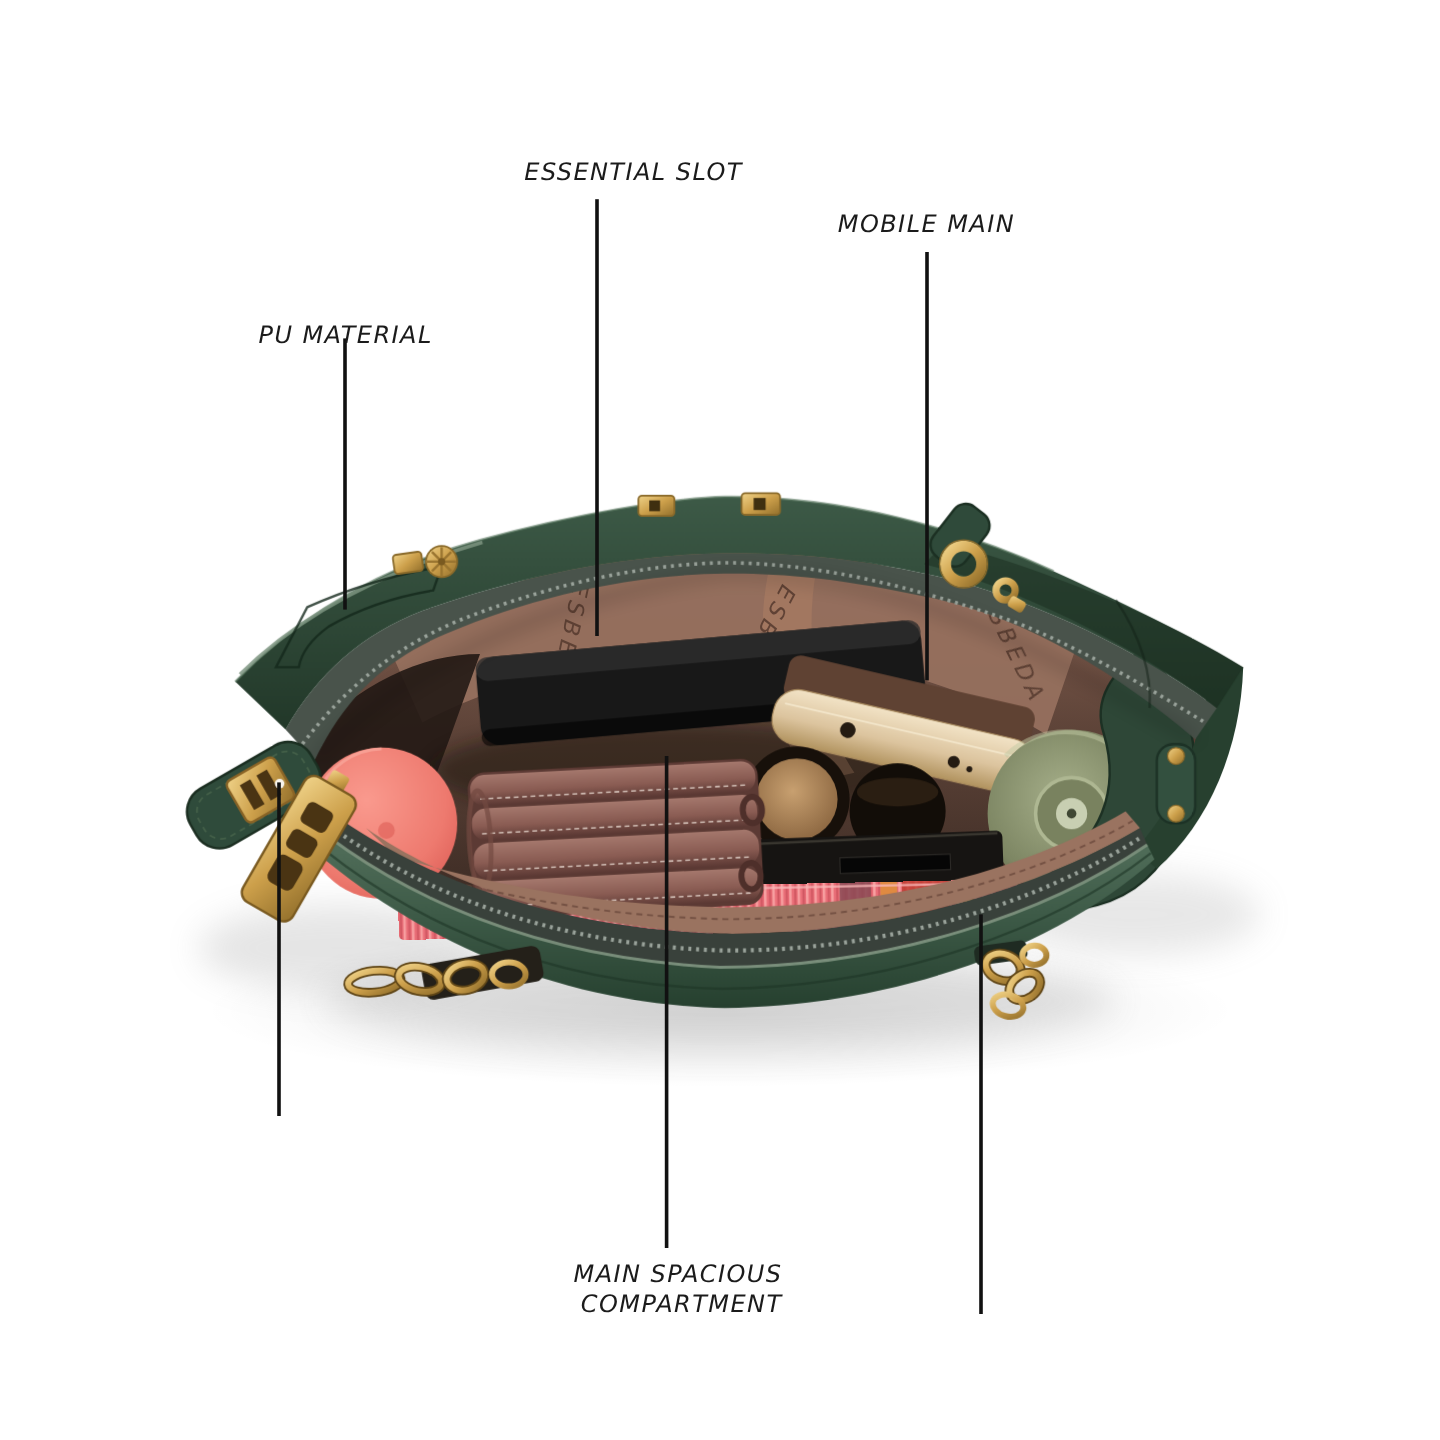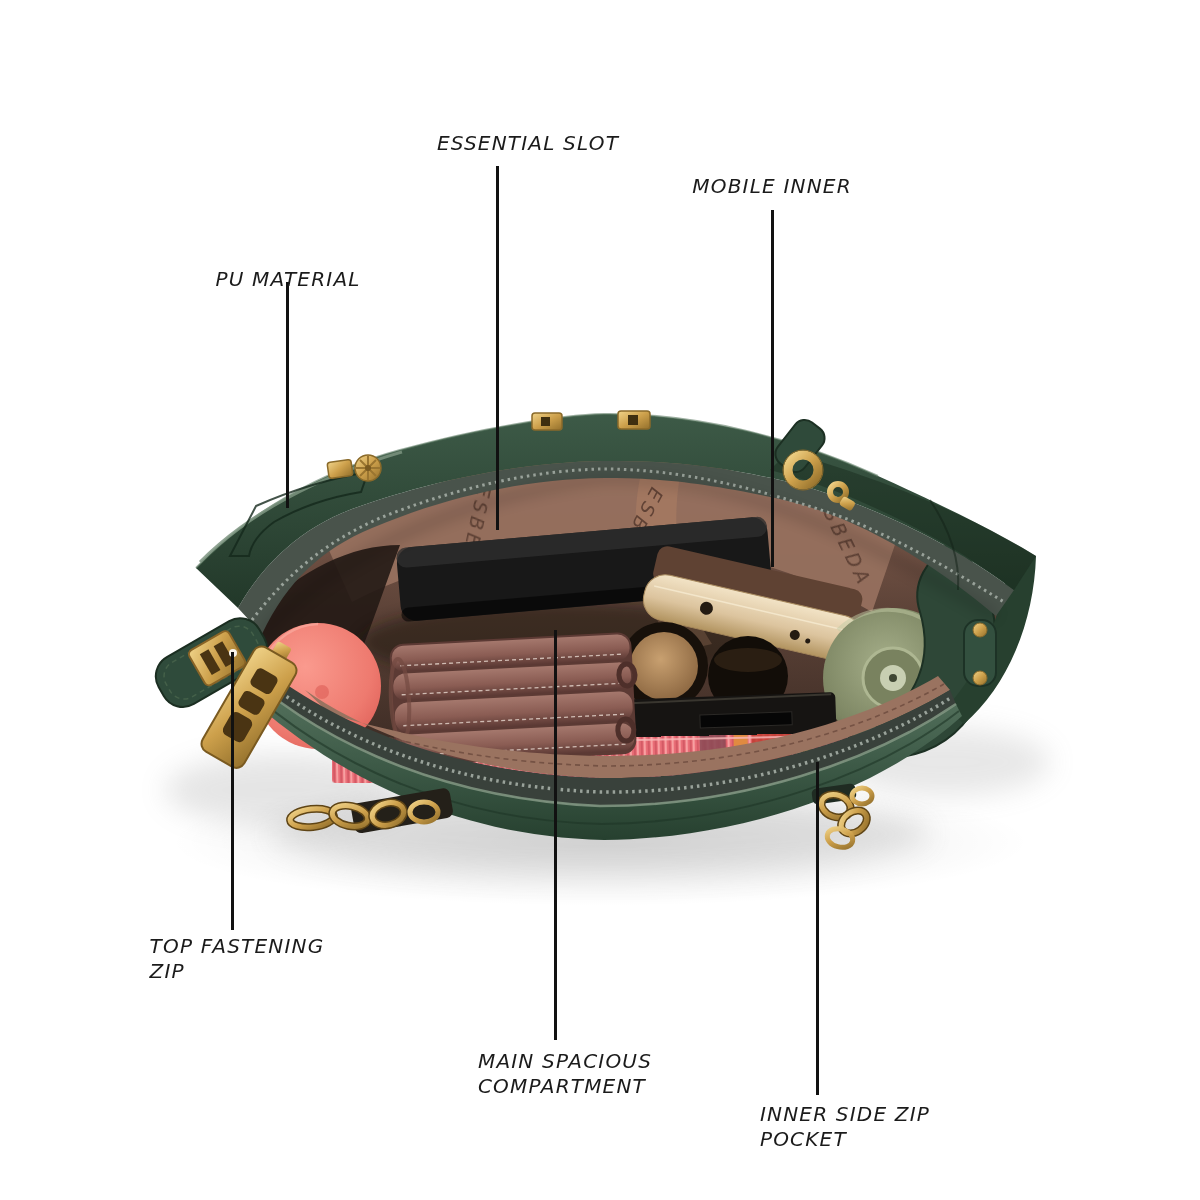--- a/index.html
+++ b/index.html
@@ -7,21 +7,21 @@
     position:relative;width:1200px;height:1200px;background:#ffffff;overflow:hidden;
     font-family:"DejaVu Sans", sans-serif;
   }
   .stage svg{position:absolute;left:0;top:0;}
   .leader{
     position:absolute;width:3px;background:#111111;
   }
   .callout{
     position:absolute;transform:translateX(-50%);
     color:#1b1b1b;font-style:italic;font-size:20px;line-height:25px;
-    letter-spacing:1.2px;white-space:nowrap;text-align:left;font-weight:500;
+    letter-spacing:1.2px;white-space:nowrap;text-align:right;font-weight:500;
   }
 </style>
 </head>
 <body>
 
 <div class="stage">
 
   <svg width="1200" height="1200" viewBox="0 0 1200 1200">
     <defs>
       <radialGradient id="shadowG" cx="50%" cy="50%" r="50%">
@@ -286,31 +286,23 @@
   <div class="leader" style="left:771px;top:210px;height:357px"></div>
   <div class="leader" style="left:286px;top:282px;height:226px"></div>
   <div class="leader" style="left:231px;top:652px;height:278px"></div>
   <div class="leader" style="left:554px;top:630px;height:410px"></div>
   <div class="leader" style="left:816px;top:762px;height:333px"></div>
 
   <div class="callout" style="left:528px;top:131px">
     <div>ESSENTIAL SLOT</div>
   </div>
   <div class="callout" style="left:772px;top:174px">
-    <div>MOBILE INNER</div>
+    <div>MOBILE MAIN</div>
   </div>
   <div class="callout" style="left:288px;top:267px">
     <div>PU MATERIAL</div>
-  </div>
-  <div class="callout" style="left:237px;top:934px">
-    <div>TOP FASTENING</div>
-    <div>ZIP</div>
   </div>
   <div class="callout" style="left:565px;top:1049px">
     <div>MAIN SPACIOUS</div>
     <div>COMPARTMENT</div>
   </div>
-  <div class="callout" style="left:845px;top:1102px">
-    <div>INNER SIDE ZIP</div>
-    <div>POCKET</div>
-  </div>
 
 </div>
 
 </body></html>

